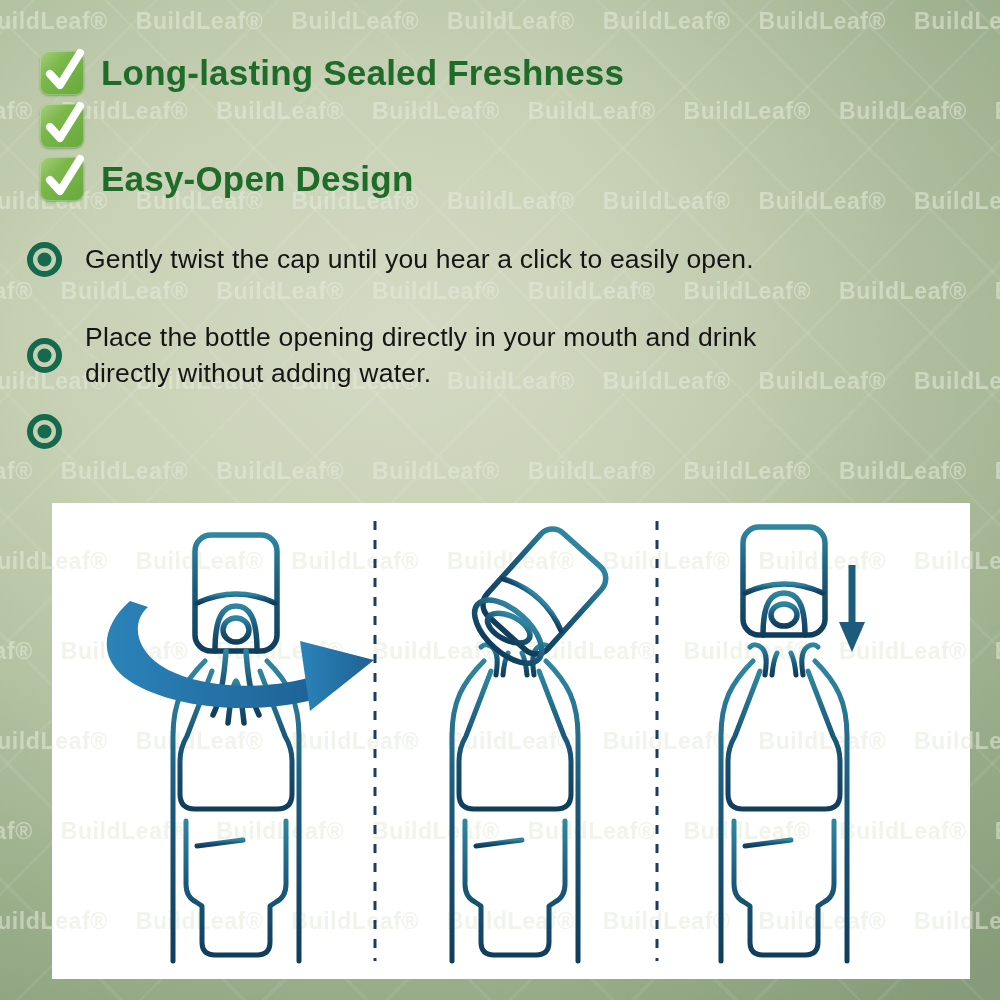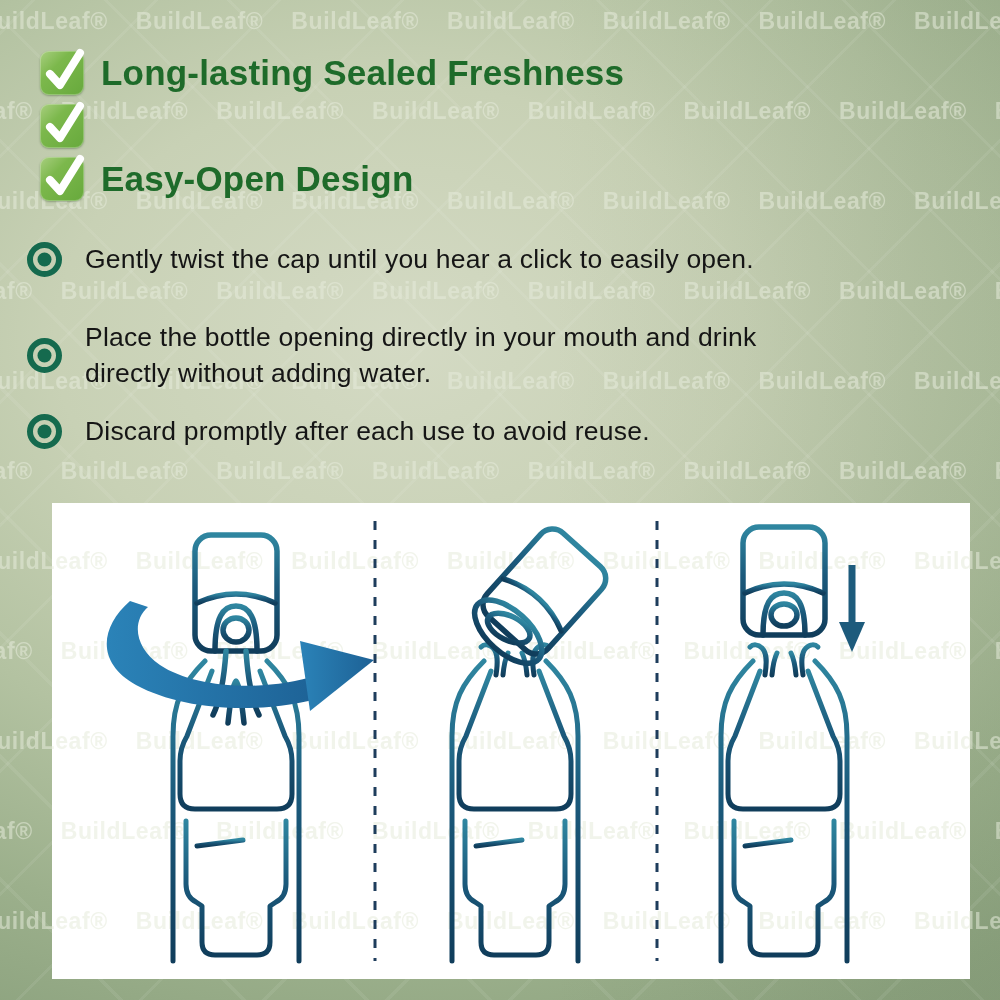--- a/index.html
+++ b/index.html
@@ -103,21 +103,20 @@
       <circle cx="18.5" cy="18.5" r="7" fill="#156a4e"></circle>
     </svg>
     <p class="instr-text">Place the bottle opening directly in your mouth and drink
 directly without adding water.</p>
   </div>
   <div class="instr-row" style="top:412px;">
     <svg class="bullseye" width="37" height="37" viewBox="0 0 37 37">
       <circle cx="18.5" cy="18.5" r="14.5" fill="none" stroke="#156a4e" stroke-width="6"></circle>
       <circle cx="18.5" cy="18.5" r="7" fill="#156a4e"></circle>
     </svg>
-    <p class="instr-text">Discard promptly after each use to avoid reuse.</p>
   </div>
 
   <svg class="panel-art" width="918" height="476" viewBox="0 0 918 476">
     <defs>
       <linearGradient id="ink" x1="0" y1="0" x2="0" y2="1">
         <stop offset="0" stop-color="#2f86a0"></stop>
         <stop offset="0.45" stop-color="#1b5a7c"></stop>
         <stop offset="1" stop-color="#103d5b"></stop>
       </linearGradient>
       <linearGradient id="swG" x1="0" y1="0" x2="1" y2="0">

